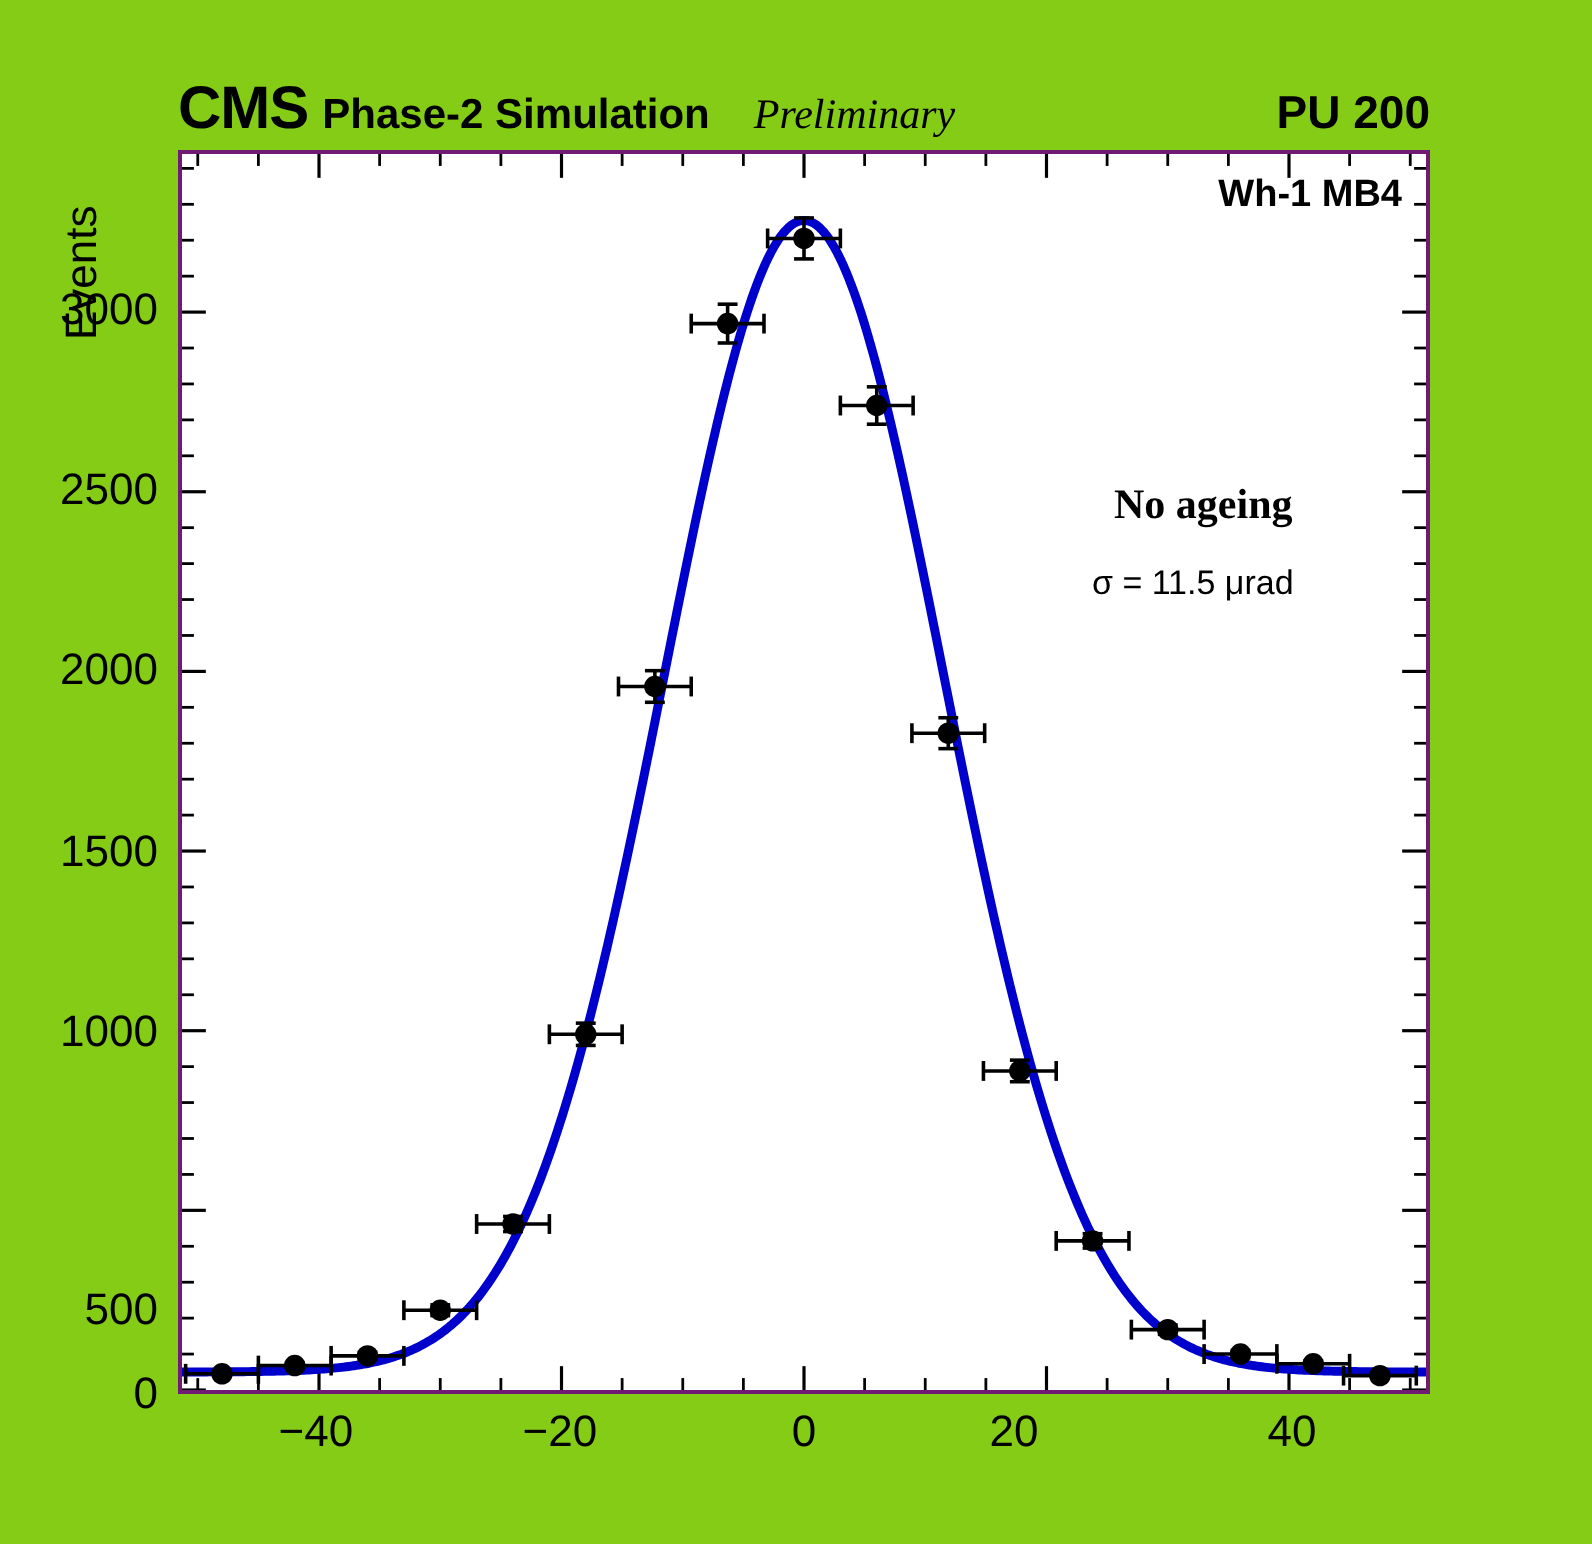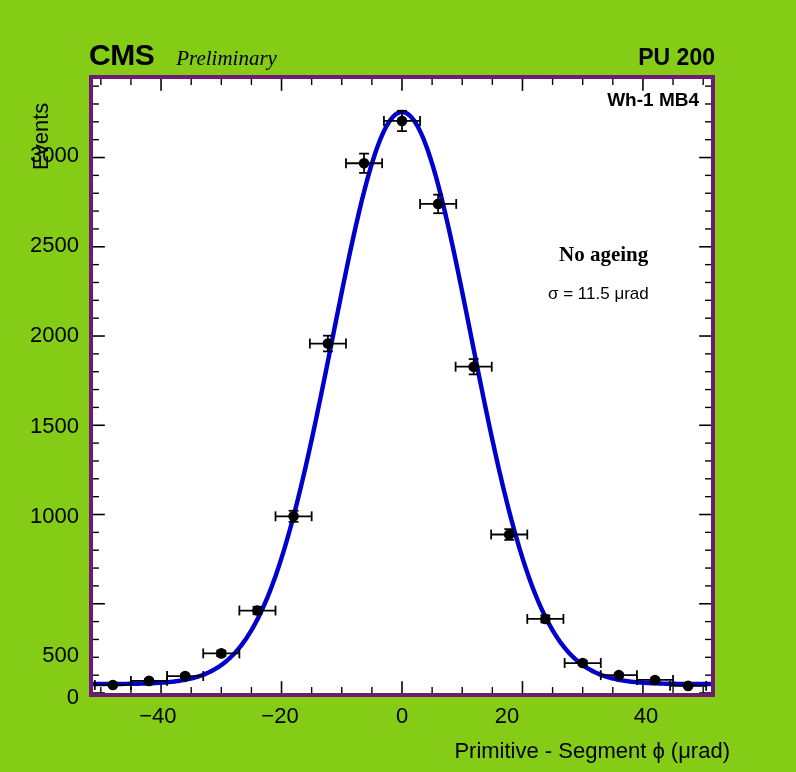--- a/index.html
+++ b/index.html
@@ -60,21 +60,21 @@
     line-height: 1;
   }
 
   
   #frame {
     position: absolute;
     left: 89px;
     top: 75px;
     width: 626px;
     height: 622px;
-    border: 4px solid #701a75;
+    border: 2px solid #701a75;
     box-sizing: border-box;
     background: #ffffff;
   }
   #plot-area {
     position: absolute;
     left: 0; top: 0;
     width: 100%; height: 100%;
   }
 
   
@@ -157,20 +157,21 @@
     white-space: nowrap;
   }
 </style>
 </head>
 <body>
 
 <div id="canvas">
 
   <div id="cms-header">
     <span id="cms-logo">CMS</span>
+    <span id="cms-sublabel">Phase-2 Simulation</span>
     <span id="cms-prelim">Preliminary</span>
     <span id="cms-pu">PU 200</span>
   </div>
 
   <div id="ylabel">Events</div>
 
   <div id="ytick-labels">
       <div class="ytick-label" style="top: 697px;">0</div>
       <div class="ytick-label" style="top: 606.593px; margin-top: 48px;">500</div>
       <div class="ytick-label" style="top: 516.186px;">1000</div>
@@ -462,15 +463,14 @@
   </div>
 
   <div id="xtick-labels">
       <div class="xtick-label" style="left: 157.945px;">−40</div>
       <div class="xtick-label" style="left: 279.973px;">−20</div>
       <div class="xtick-label" style="left: 402px;">0</div>
       <div class="xtick-label" style="left: 507px;">20</div>
       <div class="xtick-label" style="left: 646.055px;">40</div>
     </div>
 
-  <div id="xlabel">Primitive - Segment ϕ (μrad)</div>
 
 </div>
 
 </body></html>

